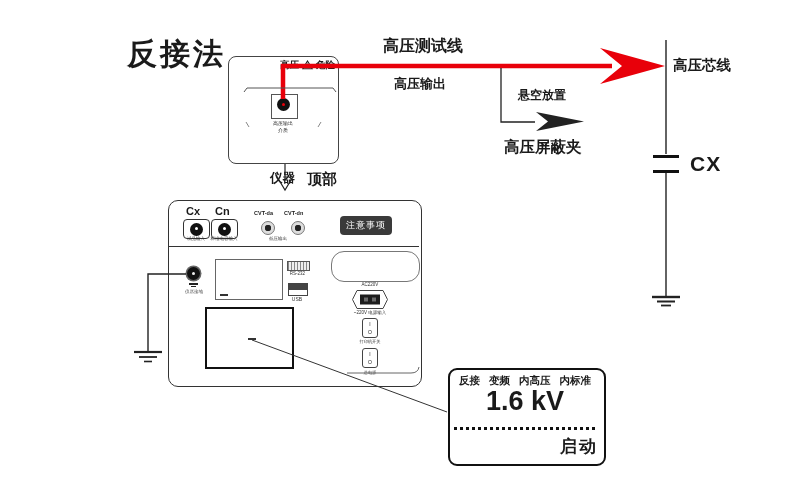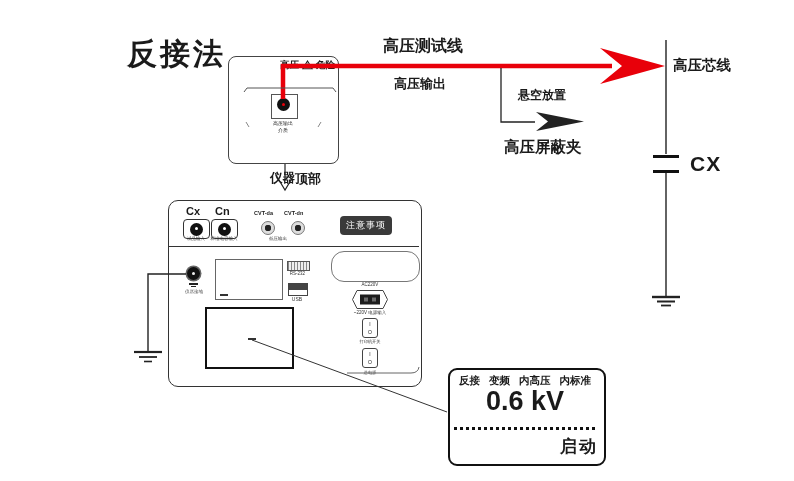--- a/index.html
+++ b/index.html
@@ -17,21 +17,21 @@
   .title{left:127px;top:34px;font-size:30px;letter-spacing:3px;text-align:right;}
 
   
   .top-box{left:228px;top:56px;width:109px;height:106px;border:1.5px solid #444;border-radius:8px;background:#fff;}
   .warn-row{left:230px;top:59px;width:105px;display:flex;justify-content:flex-end;align-items:center;gap:3px;font-size:9.5px;}
   .hv-square{left:271px;top:94px;width:25px;height:23px;border:1px solid #555;background:#fff;}
   .hv-circle{left:277px;top:98px;width:13px;height:13px;border-radius:50%;background:#111;}
   .hv-circle .dot{position:absolute;left:5px;top:5px;width:3px;height:3px;border-radius:50%;background:#e8000a;}
   .hv-tiny{left:261px;top:120px;width:44px;font-size:5px;line-height:6.5px;color:#222;}
   .cap-left{left:250px;top:170px;font-size:12.5px;margin-left:20px;}
-  .cap-right{left:295px;top:170px;font-size:13px;}
+  .cap-right{left:307px;top:170px;font-size:15px;}
 
   
   .lbl-testline{left:383px;top:36px;font-size:16px;text-align:center;}
   .lbl-hvout{left:394px;top:75px;font-size:13px;}
   .lbl-float{left:518px;top:87px;font-size:12px;}
   .lbl-clamp{left:504px;top:137px;font-size:15.5px;}
   .lbl-core{left:673px;top:56px;font-size:14.5px;}
   .lbl-cx{left:690px;top:152px;font-size:21px;letter-spacing:1px;}
 
   
@@ -180,21 +180,21 @@
 </div>
 <div class="abs ctr sw2-lbl">总电源</div>
 
 <div class="abs disp"></div>
 <div class="abs b disp-modes">
   <span>反接</span>
   <span>变频</span>
   <span>内高压</span>
   <span>内标准</span>
 </div>
-<div class="abs b ctr disp-volt">0.6 kV</div>
+<div class="abs b ctr disp-volt">1.6 kV</div>
 <div class="abs disp-dots"></div>
 <div class="abs b ctr disp-start">启动</div>
 
 <svg class="overlay" width="794" height="481" viewBox="0 0 794 481">
 
   <path d="M283 99 L283 66 L612 66" fill="none" stroke="#e8000a" stroke-width="4.5"></path>
   <polygon points="600,48 665,66 600,84 622,66" fill="#e8000a"></polygon>
 
   <path d="M501 68 L501 122 L535 122" fill="none" stroke="#222" stroke-width="1.3"></path>
   <polygon points="536,112 584,121.5 536,131 548,121.5" fill="#222"></polygon>

